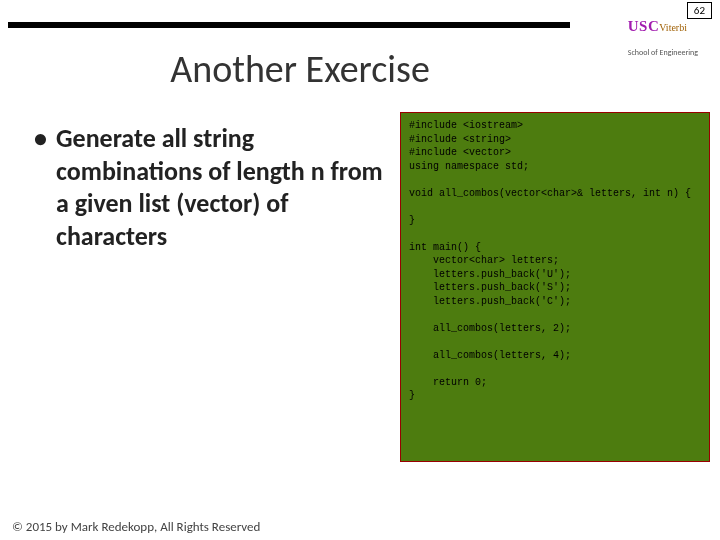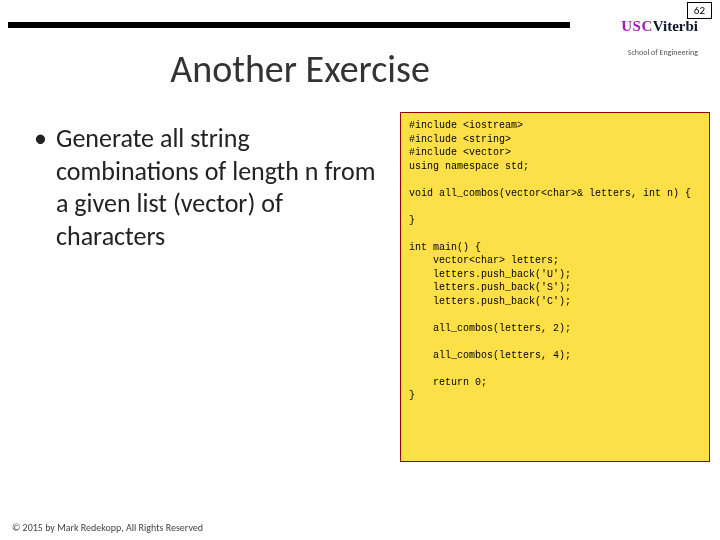--- a/index.html
+++ b/index.html
@@ -41,24 +41,23 @@
     line-height: 1;
   }
   .logo-usc {
     color: #a21caf;
     font-weight: bold;
     font-size: 15px;
     font-family: Georgia, serif;
     letter-spacing: 0.5px;
   }
   .logo-viterbi {
-    color: #0f172a;
-    font-size: 15px;
+    color: #a16207;
+    font-size: 10px;
     font-family: Georgia, serif;
-    font-weight: bold;
   }
   .logo-sub {
     color: #555;
     font-size: 8px;
     margin-top: 14px;
     text-align: right;
   }
   .title {
     font-size: 38px;
     color: #333;
@@ -69,53 +68,54 @@
   }
   .content {
     display: flex;
     margin-top: 20px;
     padding: 0 10px 0 30px;
   }
   .bullets {
     width: 370px;
     padding-right: 15px;
     padding-top: 10px;
+    font-weight: bold;
   }
   .bullets li {
     list-style: none;
     font-size: 26px;
     color: #222;
     line-height: 1.25;
     position: relative;
     padding-left: 26px;
   }
   .bullets li::before {
     content: "•";
     position: absolute;
     left: 4px;
     top: 0;
     color: #222;
   }
   .codebox {
     flex: 1;
     border: 1px solid #990000;
-    background: #fde047;
+    background: #4d7c0f;
     padding: 6px 8px;
     font-family: "Courier New", monospace;
     font-size: 10px;
     color: #000;
     white-space: pre;
     line-height: 1.35;
     min-height: 350px;
   }
   .footer {
     position: absolute;
     left: 12px;
     bottom: 6px;
-    font-size: 10px;
+    font-size: 13px;
     color: #444;
   }
   
 </style>
 </head>
 <body>
 
 <div class="topbar">
   <div class="topbar-line"></div>
   <div class="page-number-box">62</div>

